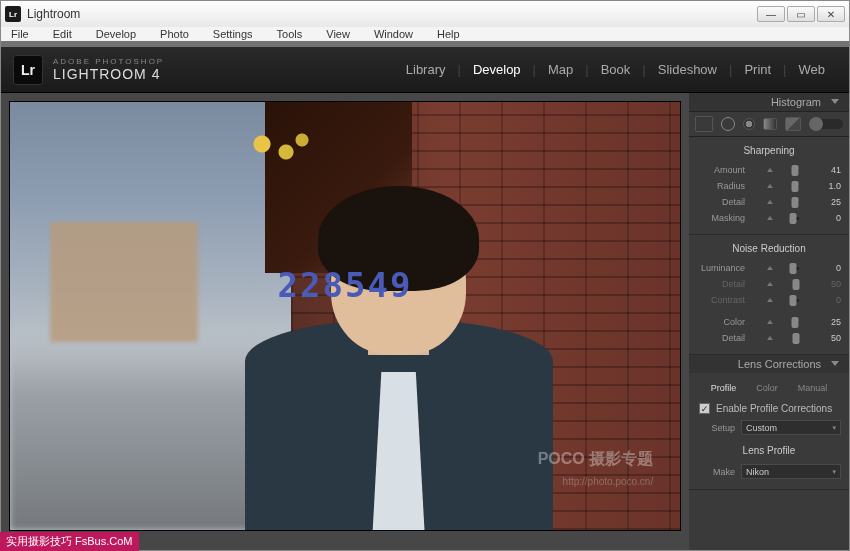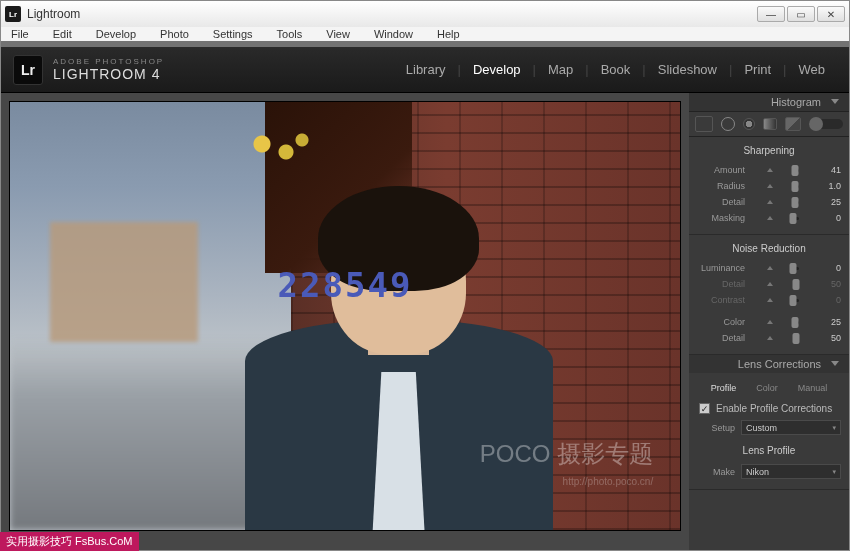--- a/index.html
+++ b/index.html
@@ -40,21 +40,21 @@
   .photo .bldg { position:absolute; left:6%; top:28%; width:22%; height:28%; background:#b89a7a; filter:blur(2px); opacity:.8;}
   .photo .wshadow { position:absolute; left:38%; top:0; width:22%; height:40%; background:linear-gradient(135deg,#2a1208 0%,#3a1a0e 60%,transparent 100%); }
   .photo .flowers { position:absolute; left:34%; top:6%; width:80px; height:40px; background:radial-gradient(circle at 30% 40%,#e8c547 0 8px,transparent 9px),radial-gradient(circle at 60% 60%,#d4b83a 0 7px,transparent 8px),radial-gradient(circle at 80% 30%,#c9ad35 0 6px,transparent 7px); }
   .photo .person { position:absolute; left:35%; bottom:0; width:46%; height:82%; }
   .photo .suit { position:absolute; bottom:0; left:0; width:100%; height:60%; background:#2a3844; border-radius:50% 50% 0 0 / 20% 20% 0 0; }
   .photo .shirt { position:absolute; bottom:0; left:36%; width:28%; height:45%; background:#d8e0e6; clip-path:polygon(30% 0,70% 0,80% 100%,20% 100%); }
   .photo .neck { position:absolute; bottom:50%; left:40%; width:20%; height:12%; background:#d9b89a; }
   .photo .head { position:absolute; top:10%; left:28%; width:44%; height:40%; background:#e0bd9b; border-radius:48% 48% 44% 44%; }
   .photo .hair { position:absolute; top:2%; left:24%; width:52%; height:30%; background:#1a120c; border-radius:50% 50% 40% 40%; }
   .photo .wm-num { position:absolute; top:38%; left:50%; transform:translateX(-50%); font-size:34px; font-weight:bold; color:#4a5ab8; font-family:monospace; letter-spacing:2px;}
-  .photo .wm-poco { position:absolute; bottom:14%; right:4%; font-size:24px; color:rgba(255,255,255,.35); font-weight:normal;}
+  .photo .wm-poco { position:absolute; bottom:14%; right:4%; font-size:16px; color:rgba(255,255,255,.35); font-weight:bold;}
   .photo .wm-poco2 { position:absolute; bottom:10%; right:4%; font-size:10px; color:rgba(255,255,255,.25);margin-top:44px;}
   
   
   .right-panel { width:206px; background:#3a3a3a; display:flex; flex-direction:column; font-size:10px; color:#bbb; }
   .panel-title { text-align:right; padding:3px 28px 3px 8px; background:#333; font-size:11px; color:#aaa; position:relative; }
   .panel-title .tri { position:absolute; right:10px; top:6px; width:0; height:0; border-left:4px solid transparent; border-right:4px solid transparent; border-top:5px solid #888;}
   .histogram { height:90px; background:#2a2a2a; margin:0; position:relative; border-bottom:1px solid #222;}
   .histogram svg { width:100%; height:68px; display:block;}
   .histo-meta { display:flex; justify-content:space-between; padding:2px 8px; font-size:9px; color:#999; background:#2a2a2a; }
   .tool-row { height:26px; background:#3a3a3a; border-top:1px solid #222; border-bottom:1px solid #222; display:flex; align-items:center; padding:0 6px; gap:8px;}

